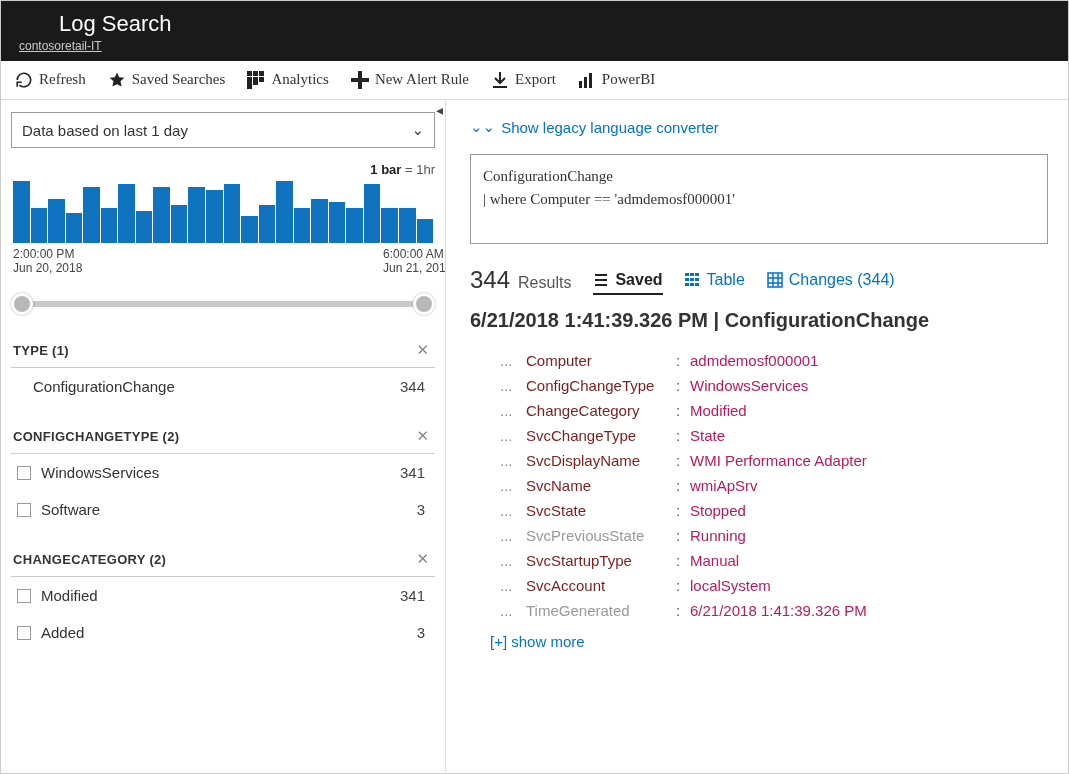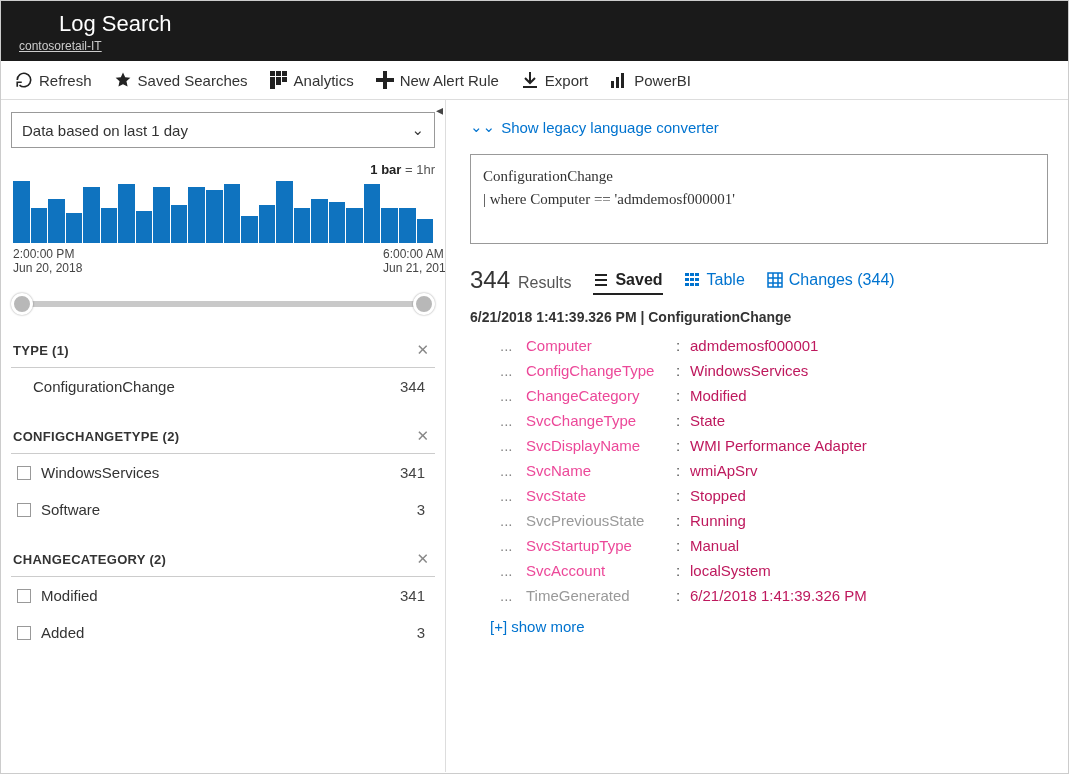--- a/index.html
+++ b/index.html
@@ -1,21 +1,21 @@
 <!DOCTYPE html>
 <html><head>
 <meta charset="utf-8">
 <style>
 * { box-sizing: border-box; margin: 0; padding: 0; }
 body { font-family: "Segoe UI", Arial, sans-serif; font-size: 14px; color: #333; background: #fff; width: 1069px; height: 774px; overflow: hidden; border: 1px solid #ccc; }
 .header { background: #1a1a1a; color: #fff; padding: 10px 18px 8px; }
 .header-title { font-size: 22px; font-weight: 300; margin-left: 40px; }
 .header-sub { font-size: 12px; color: #ccc; margin-top: 2px; text-decoration: underline; }
 .toolbar { display: flex; align-items: center; padding: 10px 14px; border-bottom: 1px solid #ddd; gap: 22px; background:#fff; }
-.toolbar-item { display: flex; align-items: center; gap: 6px; cursor: pointer; font-size: 15px; }
+.toolbar-item { display: flex; gap: 6px; cursor: pointer; font-size: 15px; font-family: Liberation Serif, serif; }
 .toolbar-icon { display: inline-flex; width: 18px; height: 18px; align-items:center; justify-content:center; }
 .content { display: flex; height: calc(100% - 56px - 44px); }
 .left { width: 445px; border-right: 1px solid #ddd; padding: 12px 10px 0 10px; overflow-y:auto; position:relative; }
 .collapse-arrow { position:absolute; top:2px; right:2px; font-size:14px; color:#444; cursor:pointer; }
 .right { flex: 1; padding: 18px 20px 0 24px; overflow-y:auto; }
 .time-select { width: 100%; border: 1px solid #999; padding: 8px 10px; font-size: 15px; margin-bottom: 14px; display:flex; justify-content:space-between; align-items:flex-end; cursor:pointer; }
 .bar-label { text-align: right; font-size: 13px; color: #555; margin-bottom: 4px; }
 .bar-label b { color:#222; }
 .bars { display: flex; align-items: flex-end; height: 62px; gap: 1px; padding:0 2px; }
 .bar { flex: 1; background: #0f73bf; }
@@ -35,24 +35,24 @@
 .facet-label { flex:1; }
 .facet-count { color:#444; margin-right:4px; }
 .legacy-link { color:#0073cf; cursor:pointer; display:flex; align-items:center; gap:6px; margin-bottom:18px; font-size:15px; }
 .query-box { border:1px solid #999; padding:10px 12px; font-size:15px; line-height:1.5; margin-bottom:22px; min-height:90px; font-family:"Segoe UI"; }
 .results-bar { display:flex; align-items:baseline; gap:22px; margin-bottom:14px; }
 .results-count { font-size:24px; font-weight:400; }
 .results-label { font-size:16px; color:#555; margin-left:-14px; }
 .view-opt { display:flex; align-items:center; gap:6px; font-size:16px; color:#0073cf; cursor:pointer; padding-bottom:4px; }
 .view-opt.active { color:#222; border-bottom:2px solid #222; font-weight:600; }
 .view-icon { width:16px; height:16px; display:inline-flex; }
-.result-head { font-weight:600; font-size:14px; margin-bottom:8px; }
+.result-head { font-weight:600; font-size:20px; margin-bottom:16px; }
 .prop-row { display:flex; align-items:center; padding:4px 0 4px 30px; font-size:15px; }
 .prop-dots { color:#888; width:26px; }
-.prop-key { width:150px; color:#ec4899; cursor:pointer; }
+.prop-key { width:150px; color:#7f1d1d; cursor:pointer; }
 .prop-key.muted { color:#999; cursor:default; }
 .prop-colon { width:14px; color:#555; }
 .prop-val { color:#be185d; }
 .show-more { color:#0073cf; cursor:pointer; margin: 10px 0 0 20px; font-size:15px; }
 svg { display:block; }
 </style>
 </head>
 <body>
 
 <div class="header">

